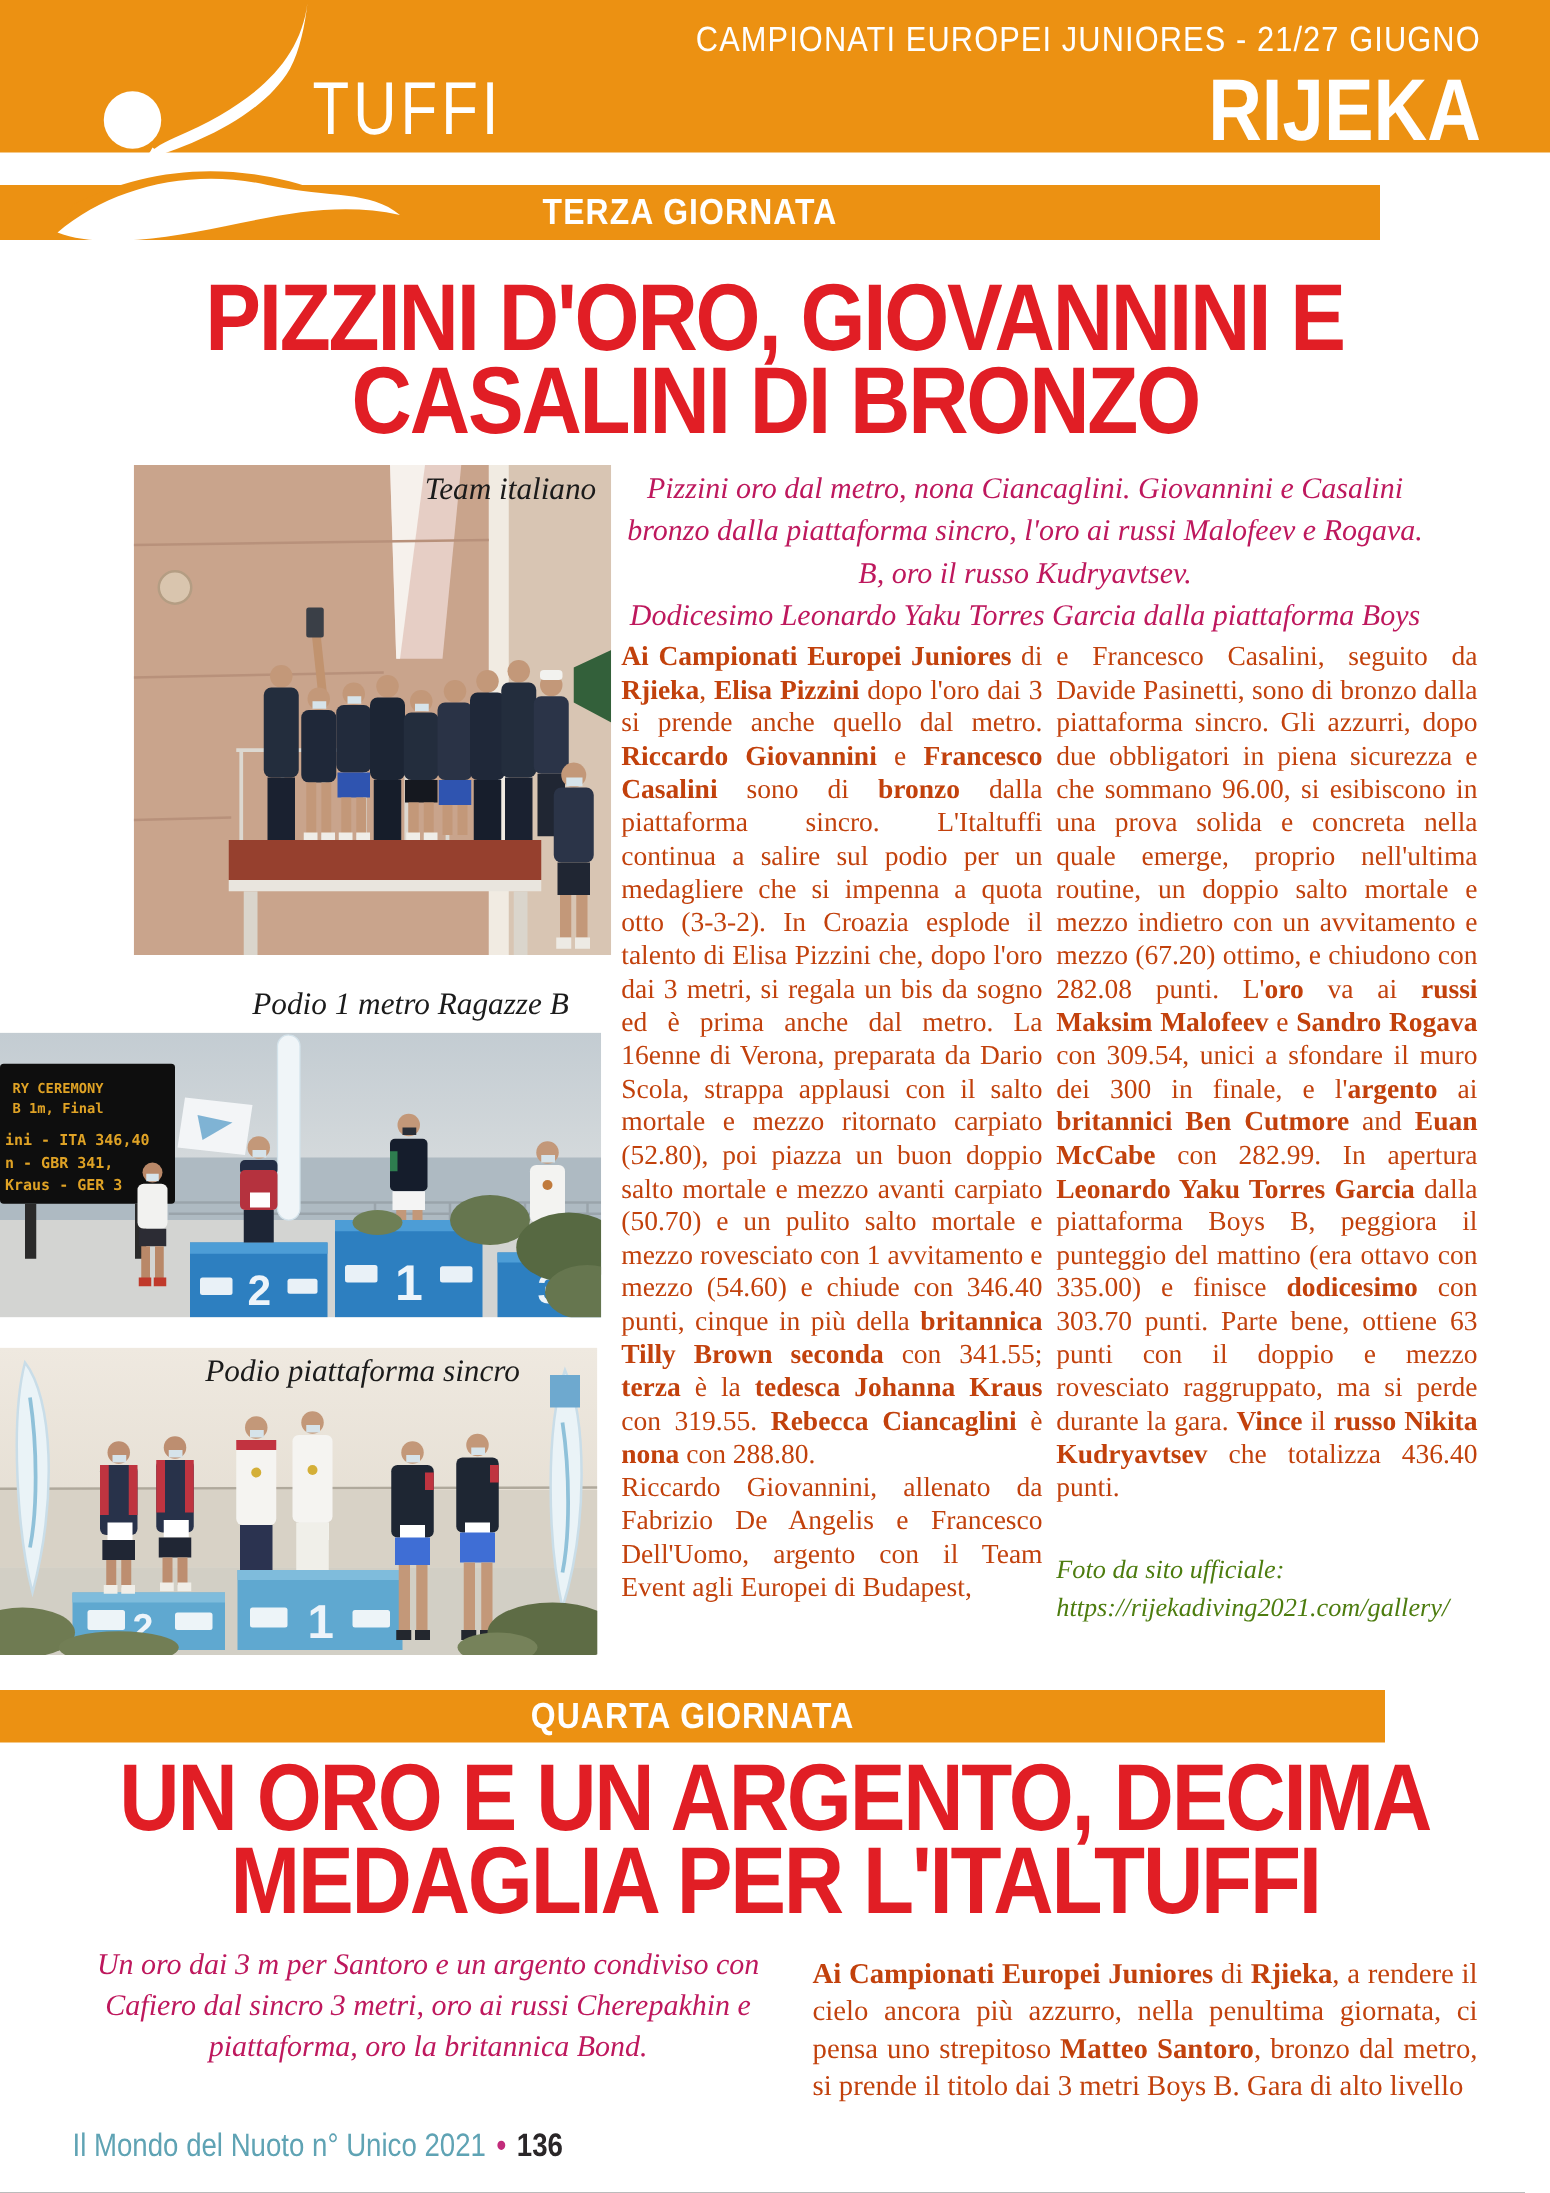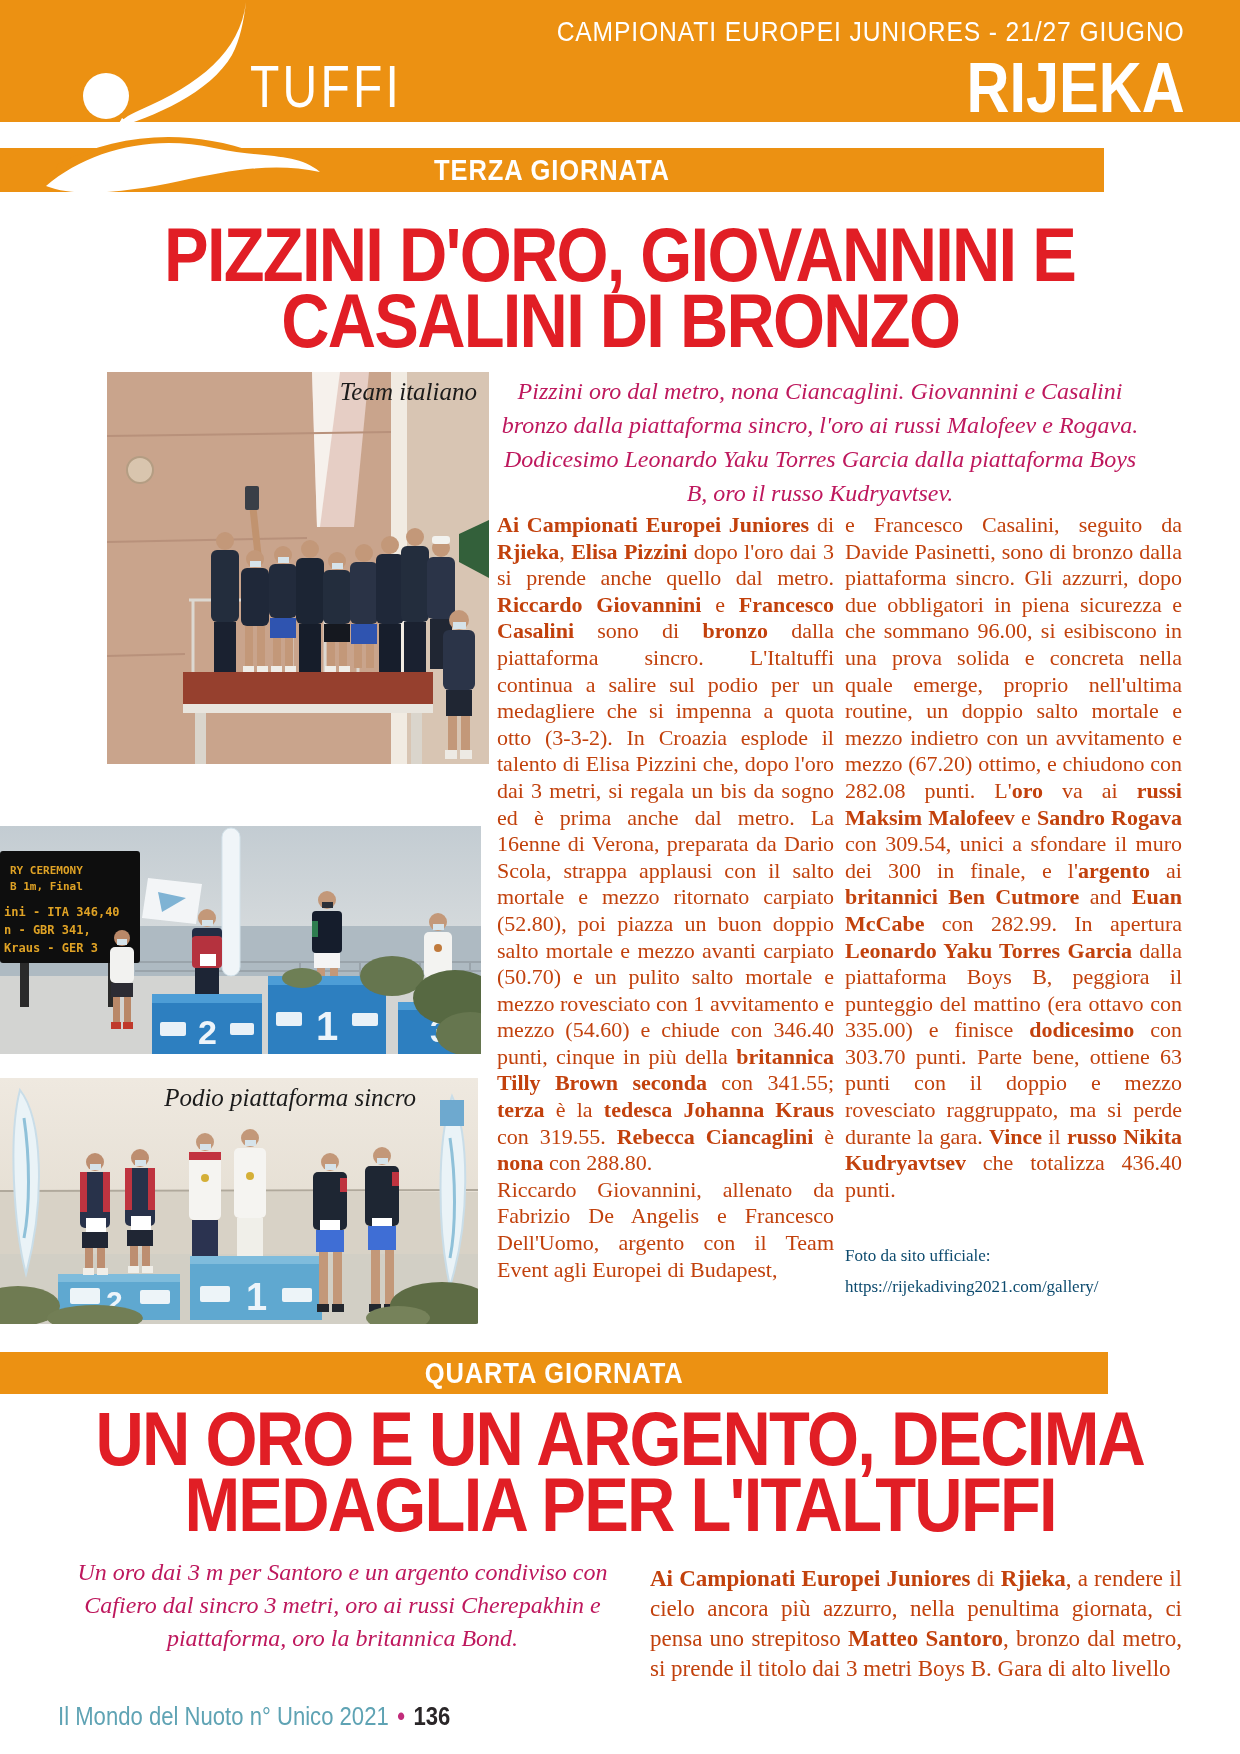--- a/index.html
+++ b/index.html
@@ -32,21 +32,21 @@
   
   .standfirst{font-style:italic;color:#be185d;text-align:center;font-size:24px;line-height:34px;}
   .sf1{left:460px;top:374px;width:720px;}
   .sf2{left:55px;top:1556px;width:575px;line-height:33px;}
 
   
   .bodytext{font-size:22px;line-height:26.6px;text-align:justify;color:#c2410c;}
   .col1{left:497px;top:512px;width:337px;height:836px;}
   .col2{left:845px;top:512px;width:337px;height:726px;}
   .body2{left:650px;top:1564px;width:532px;font-size:23px;line-height:30px;}
-  .credit{left:845px;top:1240px;width:340px;font-size:17px;line-height:31px;color:#0c4a6e;}
+  .credit{left:845px;top:1240px;width:340px;font-style:italic;font-size:21px;line-height:31px;color:#4d7c0f;}
 
   
   figure{margin:0;padding:0;position:absolute;overflow:hidden;}
   .ph1{left:75px;top:372px;width:382px;height:392px;padding-left:32px;}
   .ph2{left:0;top:826px;width:481px;height:228px;}
   .ph3{left:0;top:1078px;width:478px;height:246px;}
   .caption{font-style:italic;font-size:25px;color:#1b1b1b;white-space:nowrap;}
   .cap1{right:12px;top:6px;}
   .cap2{left:0;top:790px;width:455px;text-align:right;}
   .cap3{right:62px;top:6px;}
@@ -83,22 +83,22 @@
   <div class="abs tuffi">TUFFI</div>
 
   <div class="abs hl hl1">
     <div class="ln"><span>PIZZINI D'ORO, GIOVANNINI E</span></div>
     <div class="ln"><span>CASALINI DI BRONZO</span></div>
   </div>
 
   <div class="abs standfirst sf1">
     <div>Pizzini oro dal metro, nona Ciancaglini. Giovannini e Casalini</div>
     <div>bronzo dalla piattaforma sincro, l'oro ai russi Malofeev e Rogava.</div>
+    <div>B, oro il russo Kudryavtsev.</div>
     <div>Dodicesimo Leonardo Yaku Torres Garcia dalla piattaforma Boys</div>
-    <div>B, oro il russo Kudryavtsev.</div>
   </div>
 
   <figure class="ph1">
     <svg viewBox="0 0 382 392" width="382" height="392">
       <rect width="382" height="392" fill="#C9A48C"></rect>
       <rect x="286" width="96" height="392" fill="#D8C5B3"></rect>
       <rect x="284" width="16" height="392" fill="#F1EBE2"></rect>
       <path d="M205,0 L262,0 L247,155 L210,155 Z" fill="#E6CEC5"></path>
       <path d="M205,0 L233,0 L213,155 L210,155 Z" fill="#F6F1EC"></path>
       <line x1="0" y1="64" x2="284" y2="60" stroke="#B8917B" stroke-width="2"></line>
@@ -196,20 +196,21 @@
         <rect x="339" y="318" width="26" height="26" fill="#202633"></rect>
         <rect x="341" y="344" width="9" height="34" fill="#C39879"></rect>
           <rect x="354" y="344" width="9" height="34" fill="#C39879"></rect>
         <rect x="338" y="378" width="12" height="9" fill="#EDEAE4"></rect>
           <rect x="353" y="378" width="12" height="9" fill="#EDEAE4"></rect>
       </g>
     </svg>
     <figcaption class="abs caption cap1">Team italiano</figcaption>
   </figure>
 
+  <div class="abs caption cap2">Podio 1 metro Ragazze B</div>
 
   <figure class="ph2">
     <svg viewBox="0 0 481 228" width="481" height="228">
       <defs>
         <linearGradient id="sky2" x1="0" y1="0" x2="0" y2="1">
           <stop offset="0" stop-color="#C3CCD2"></stop>
             <stop offset="1" stop-color="#E9E9E7"></stop>
         </linearGradient>
       </defs>
       <rect width="481" height="228" fill="url(#sky2)"></rect>

